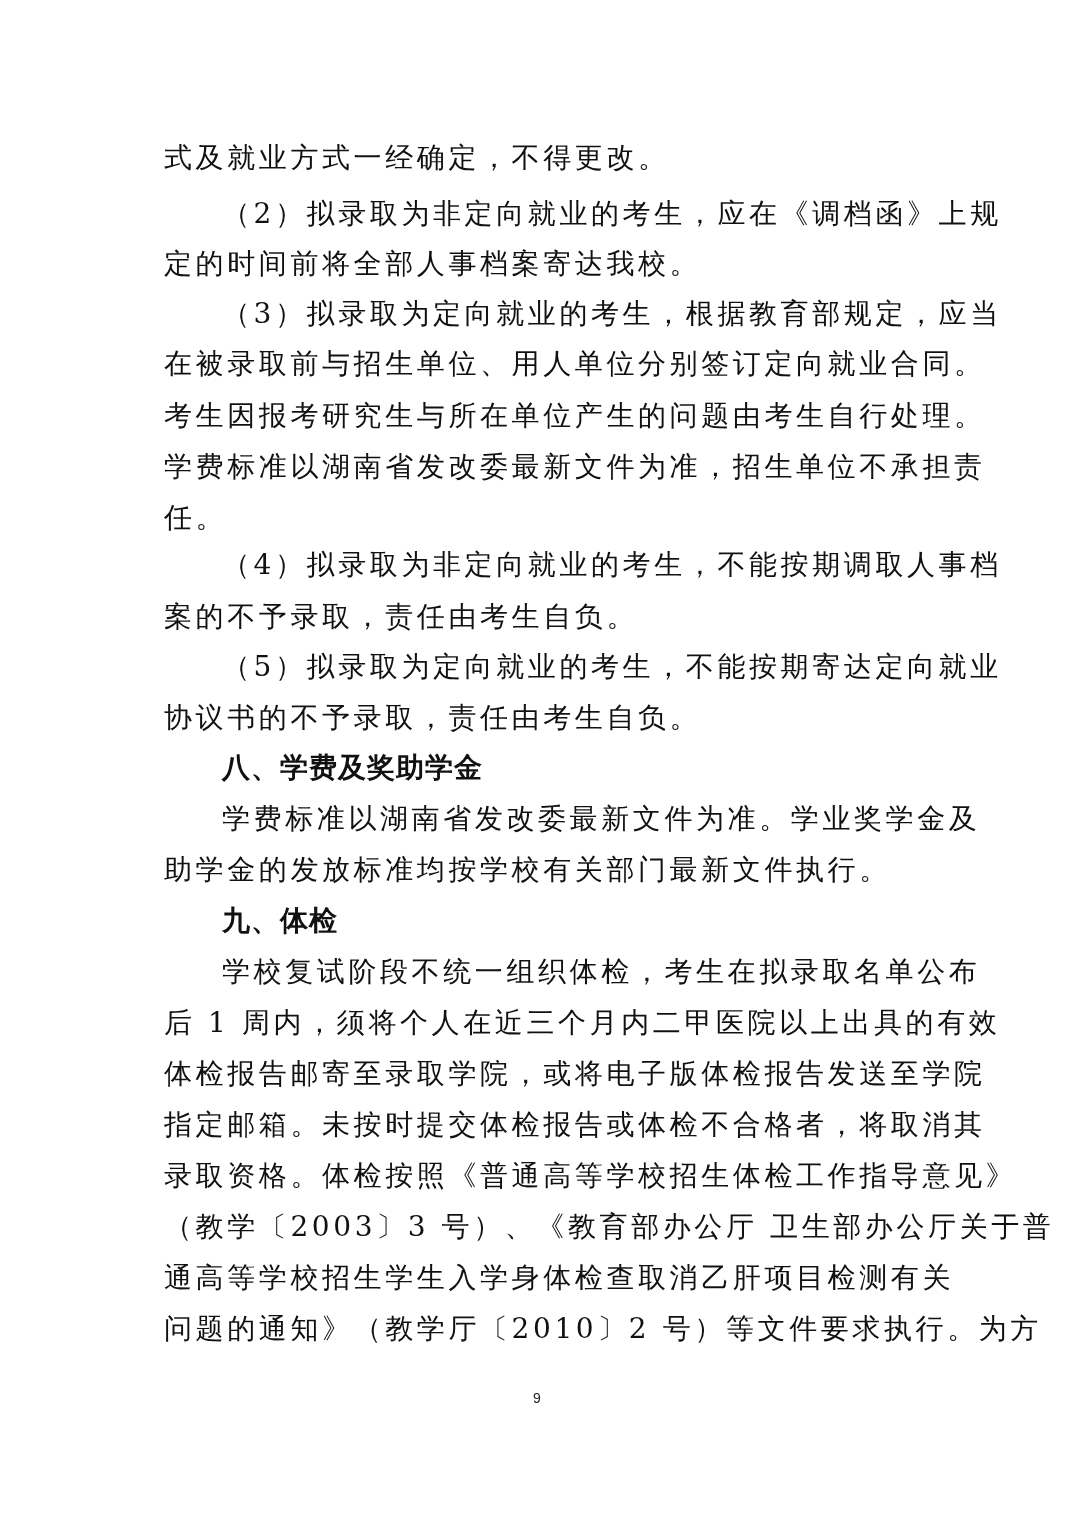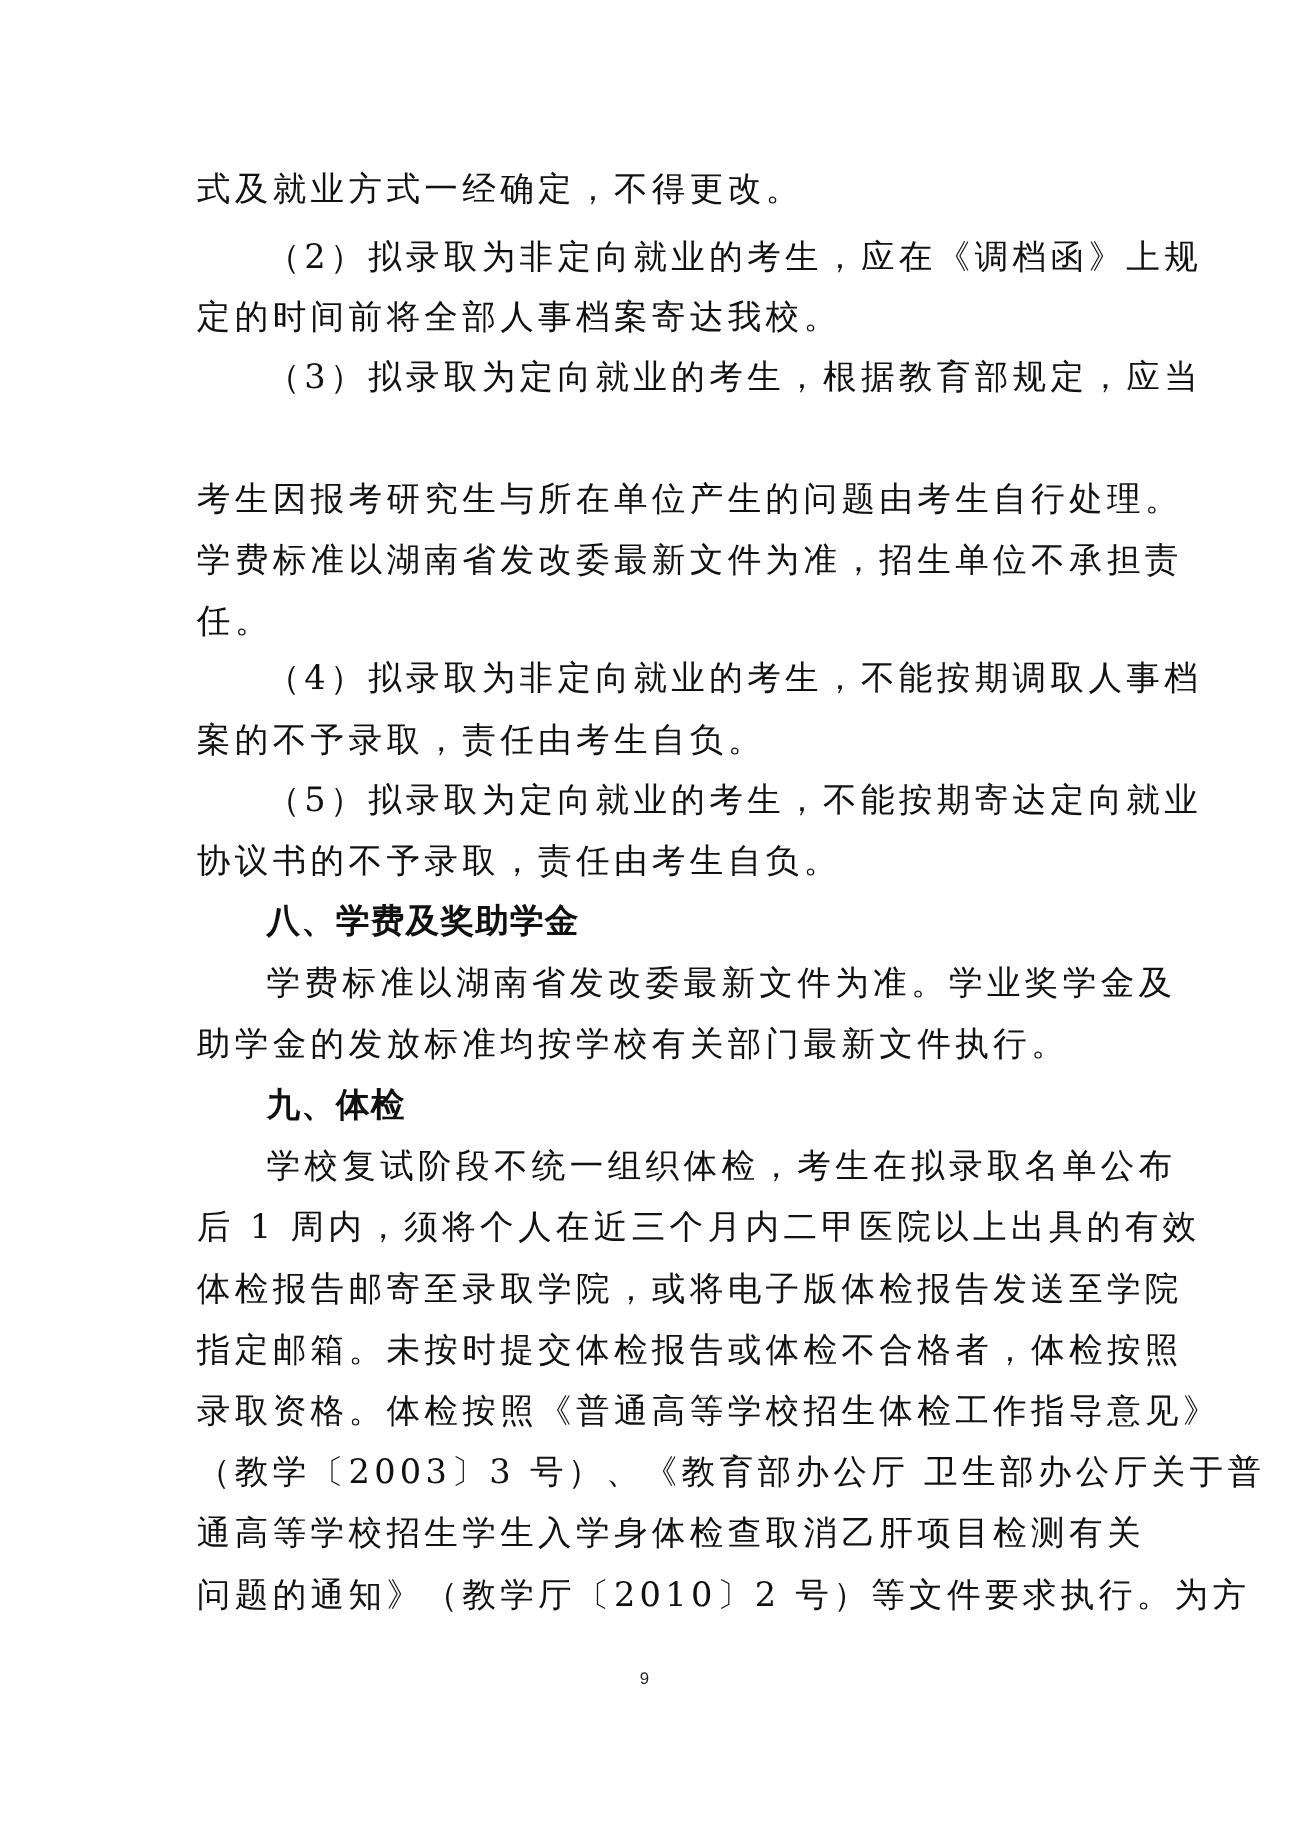--- a/index.html
+++ b/index.html
@@ -50,34 +50,35 @@
     }
   </style>
 </head>
 <body>
 
 <div class="page">
   <div class="line" style="top:140px">式及就业方式一经确定，不得更改。</div>
   <div class="line indent" style="top:196px">（2）拟录取为非定向就业的考生，应在《调档函》上规</div>
   <div class="line" style="top:246px">定的时间前将全部人事档案寄达我校。</div>
   <div class="line indent" style="top:296px">（3）拟录取为定向就业的考生，根据教育部规定，应当</div>
+  <div class="line" style="top:346px">在被录取前与招生单位、用人单位分别签订定向就业合同。</div>
   <div class="line" style="top:398px">考生因报考研究生与所在单位产生的问题由考生自行处理。</div>
   <div class="line" style="top:449px">学费标准以湖南省发改委最新文件为准，招生单位不承担责</div>
   <div class="line" style="top:500px">任。</div>
   <div class="line indent" style="top:547px">（4）拟录取为非定向就业的考生，不能按期调取人事档</div>
   <div class="line" style="top:599px">案的不予录取，责任由考生自负。</div>
   <div class="line indent" style="top:649px">（5）拟录取为定向就业的考生，不能按期寄达定向就业</div>
   <div class="line" style="top:700px">协议书的不予录取，责任由考生自负。</div>
   <div class="line heading" style="top:750px">八、学费及奖助学金</div>
   <div class="line indent" style="top:801px">学费标准以湖南省发改委最新文件为准。学业奖学金及</div>
   <div class="line heading" style="top:903px">九、体检</div>
   <div class="line" style="top:852px">助学金的发放标准均按学校有关部门最新文件执行。</div>
   <div class="line indent" style="top:954px">学校复试阶段不统一组织体检，考生在拟录取名单公布</div>
   <div class="line" style="top:1005px">后 1 周内，须将个人在近三个月内二甲医院以上出具的有效</div>
   <div class="line" style="top:1056px">体检报告邮寄至录取学院，或将电子版体检报告发送至学院</div>
-  <div class="line" style="top:1107px">指定邮箱。未按时提交体检报告或体检不合格者，体检按照</div>
+  <div class="line" style="top:1107px">指定邮箱。未按时提交体检报告或体检不合格者，将取消其</div>
   <div class="line" style="top:1158px">录取资格。体检按照《普通高等学校招生体检工作指导意见》</div>
   <div class="line" style="top:1209px">（教学〔2003〕3 号）、《教育部办公厅 卫生部办公厅关于普</div>
   <div class="line" style="top:1260px">通高等学校招生学生入学身体检查取消乙肝项目检测有关</div>
   <div class="line" style="top:1311px">问题的通知》（教学厅〔2010〕2 号）等文件要求执行。为方</div>
 
   <div class="page-number">9</div>
 </div>
 
 </body></html>

